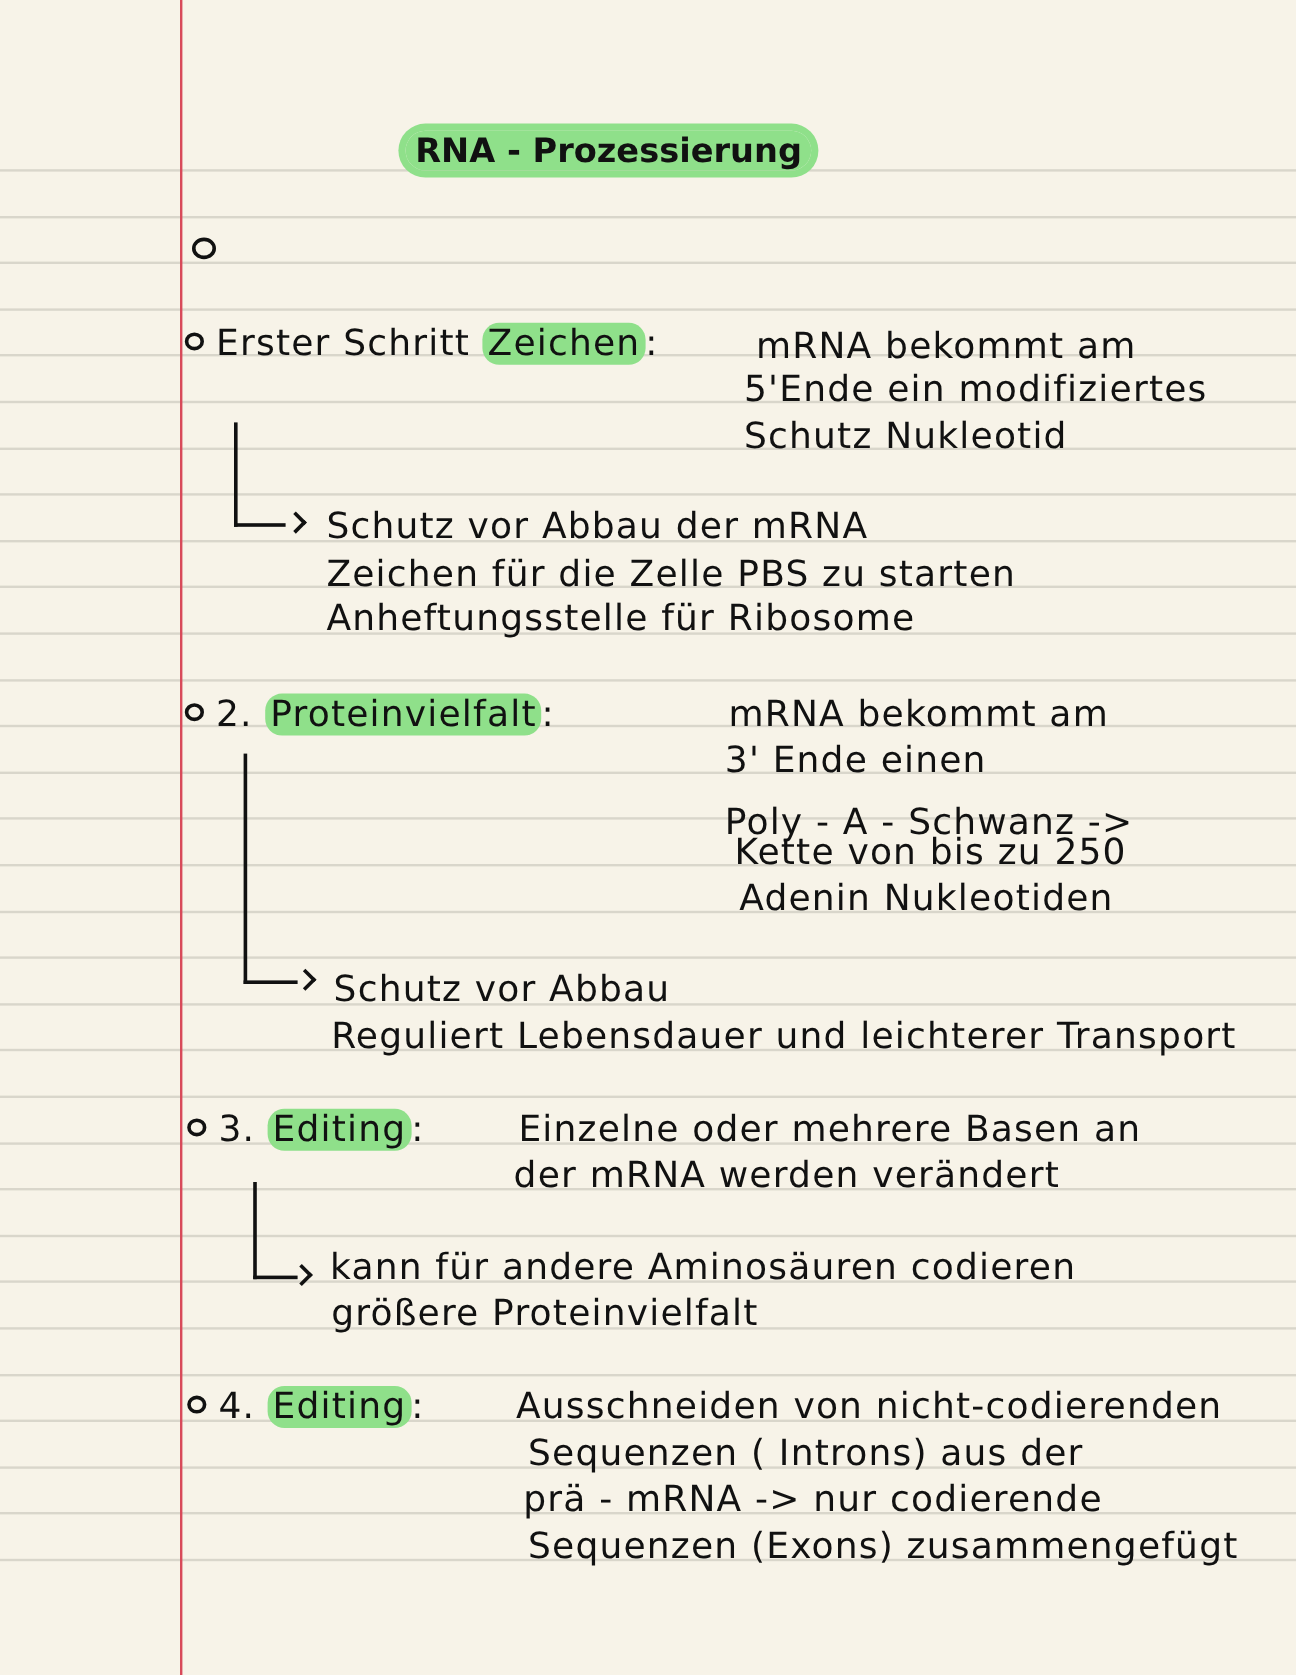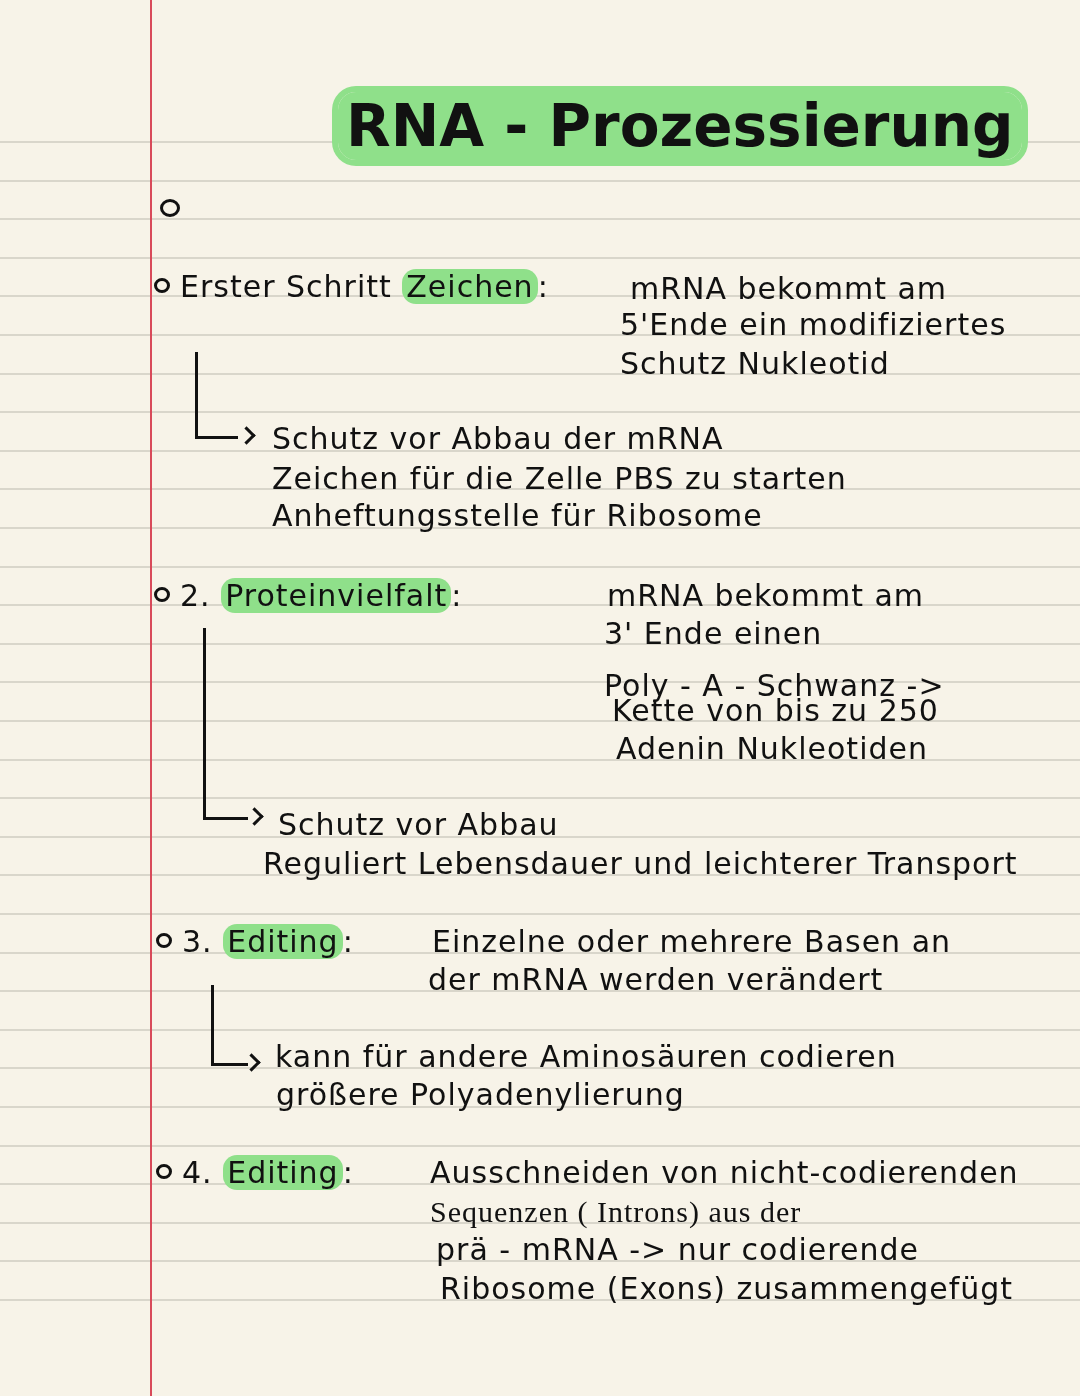--- a/index.html
+++ b/index.html
@@ -7,21 +7,21 @@
     width:1080px; height:1396px; overflow:hidden;
     background:#f7f3e8;
     position:relative;
     font-family:"DejaVu Sans", sans-serif;
     color:#111;
   }
   .ruling { position:absolute; left:0; top:0; width:1080px; height:1396px; pointer-events:none; }
   .ruling .rule { position:absolute; left:0; width:1080px; height:2px; background:#d9d6cb; }
   .margin-line { position:absolute; left:150px; top:0; width:2px; height:1396px; background:#d84a5a; }
   .t { position:absolute; white-space:nowrap; font-family:"DejaVu Sans", sans-serif; font-size:30px; letter-spacing:1px; line-height:38px; color:#111; }
-  .title { font-size:58px; font-weight:bold; letter-spacing:0px; line-height:52px; }
+  .title { font-size:28px; font-weight:bold; letter-spacing:0px; line-height:52px; }
   .hl { background:#8fe08a; border-radius:14px; padding:0 4px; }
   .title .hl { padding:0 8px; box-shadow:0 0 0 6px #8fe08a; border-radius:18px; }
   .bullet { display:inline-block; width:14px; height:12px; border:3px solid #111; border-radius:50%; margin-right:10px; vertical-align:middle; position:relative; top:-3px; }
   .bracket { position:absolute; border-left:3px solid #111; border-bottom:3px solid #111; }
   .arrowhead { position:absolute; width:10px; height:10px; border-top:3px solid #111; border-right:3px solid #111; transform:rotate(45deg); }
 </style>
 </head>
 <body>
 
 <div class="ruling" id="ruling">
@@ -87,34 +87,34 @@
 </div>
 <div class="t" style="left:607px; top:577px;">mRNA bekommt am</div>
 <div class="t" style="left:604px; top:615px;">3' Ende einen</div>
 <div class="t" style="left:604px; top:667px;">Poly - A - Schwanz -&gt;</div>
 <div class="t" style="left:612px; top:692px;">Kette von bis zu 250</div>
 <div class="t" style="left:616px; top:730px;">Adenin Nukleotiden</div>
 
 <div class="bracket" style="left:203px; top:628px; width:42px; height:189px;"></div>
 <div class="arrowhead" style="left:248px; top:810px;"></div>
 <div class="t" style="left:278px; top:806px;">Schutz vor Abbau</div>
-<div class="t" style="left:263px; top:845px;">Reguliert Lebensdauer und leichterer Transport</div>
+<div class="t" style="left:276px; top:845px;">Reguliert Lebensdauer und leichterer Transport</div>
 
 <div class="t" style="left:156px; top:923px;">
   <span class="bullet" style="width:10px;height:9px;"></span><span>3.</span>
   <span class="hl">Editing</span><span>:</span>
 </div>
 <div class="t" style="left:432px; top:923px;">Einzelne oder mehrere Basen an</div>
 <div class="t" style="left:428px; top:961px;">der mRNA werden verändert</div>
 
 <div class="bracket" style="left:211px; top:985px; width:34px; height:78px;"></div>
 <div class="arrowhead" style="left:245px; top:1056px;"></div>
 <div class="t" style="left:275px; top:1038px;">kann für andere Aminosäuren codieren</div>
-<div class="t" style="left:276px; top:1076px;">größere Polyadenylierung</div>
+<div class="t" style="left:276px; top:1076px;">größere Proteinvielfalt</div>
 
 <div class="t" style="left:156px; top:1154px;">
   <span class="bullet" style="width:10px;height:9px;"></span><span>4.</span>
   <span class="hl">Editing</span><span>:</span>
 </div>
 <div class="t" style="left:430px; top:1154px;">Ausschneiden von nicht-codierenden</div>
-<div class="t" style="left:430px; top:1193px;font-family:Liberation Serif, serif;">Sequenzen ( Introns) aus der</div>
+<div class="t" style="left:440px; top:1193px;">Sequenzen ( Introns) aus der</div>
 <div class="t" style="left:436px; top:1231px;">prä - mRNA -&gt; nur codierende</div>
-<div class="t" style="left:440px; top:1270px;">Ribosome (Exons) zusammengefügt</div>
+<div class="t" style="left:440px; top:1270px;">Sequenzen (Exons) zusammengefügt</div>
 
 </body></html>

